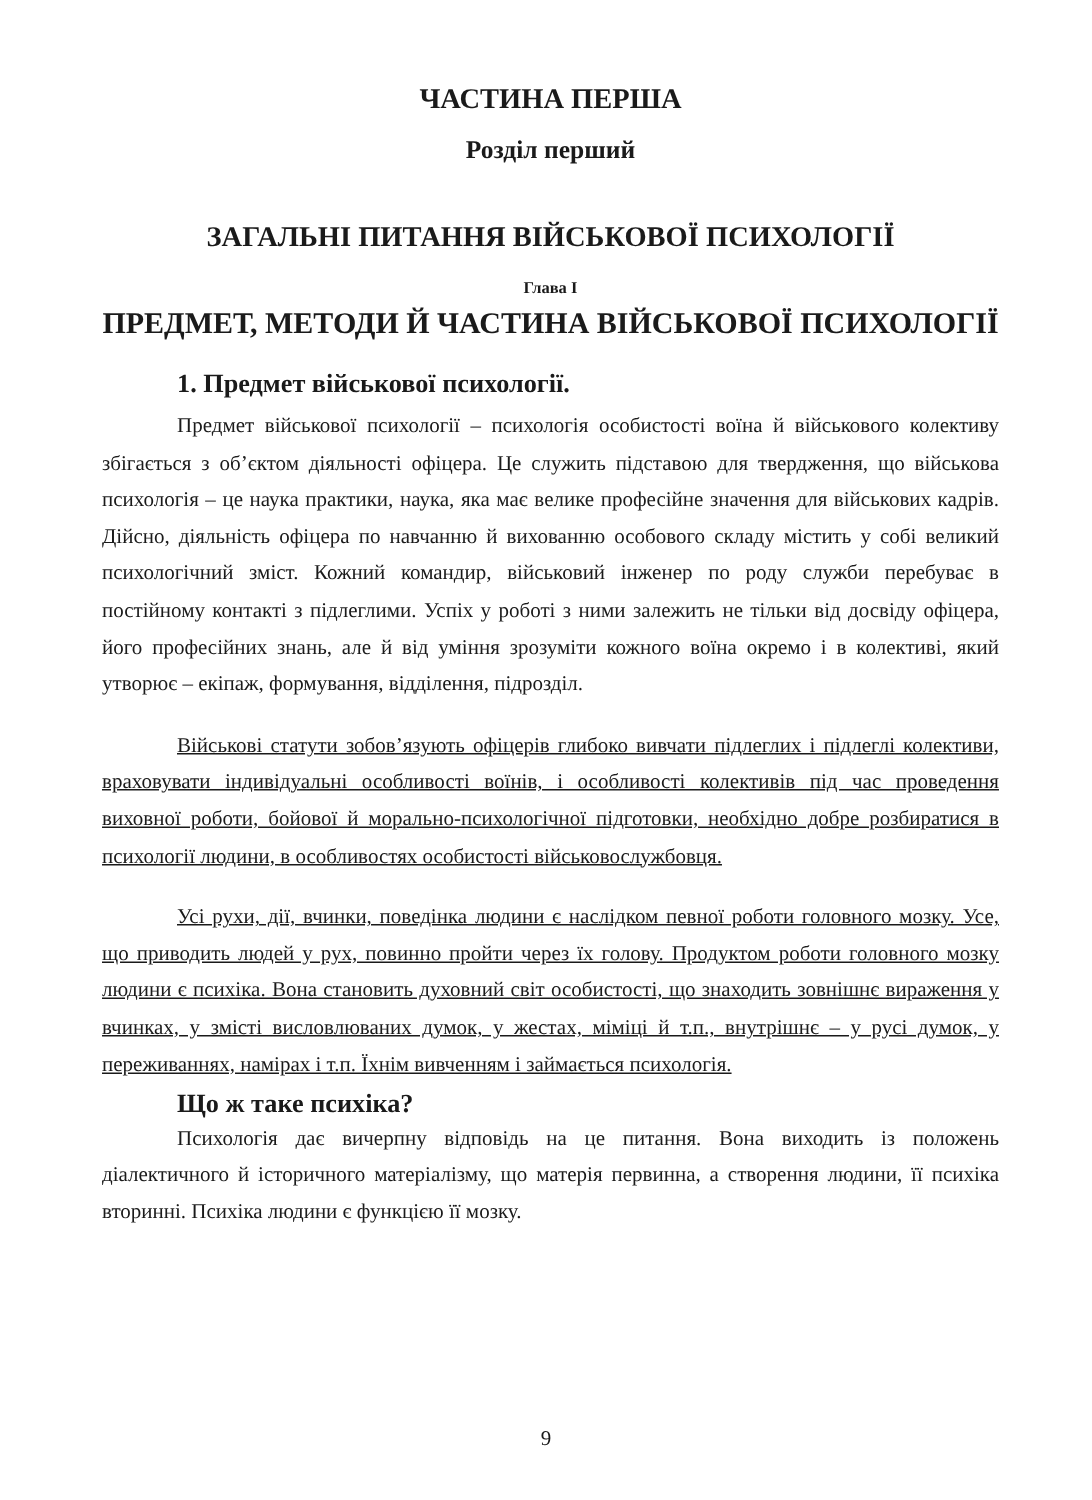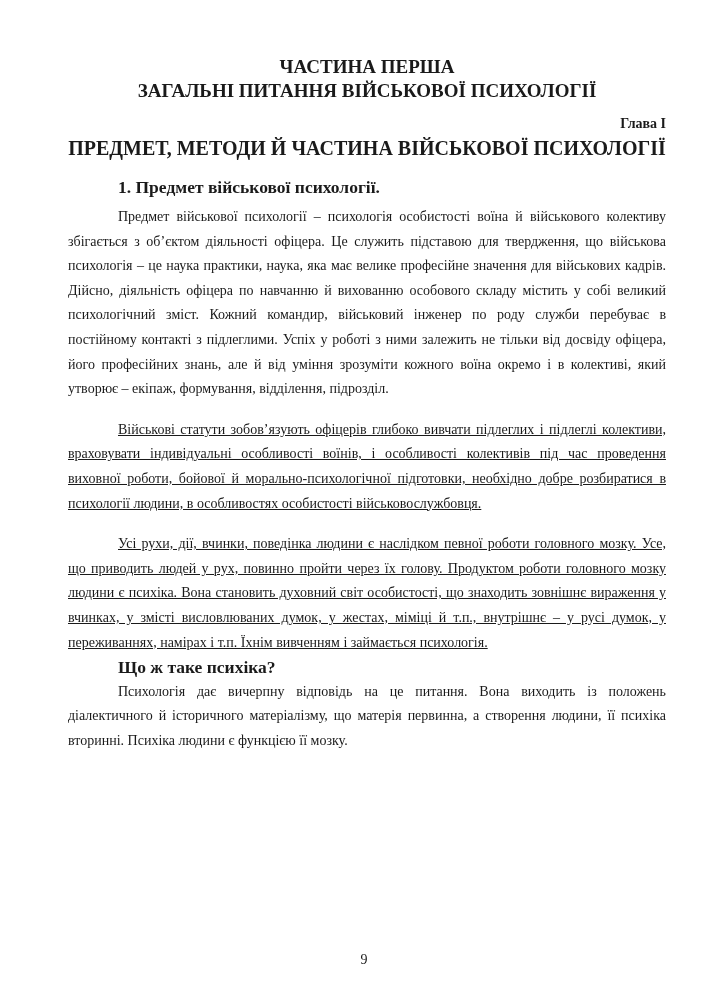--- a/index.html
+++ b/index.html
@@ -2,34 +2,35 @@
 <html><head>
   <meta charset="utf-8">
   <style>
     html, body { margin: 0; padding: 0; background: #ffffff; }
     body { width: 728px; height: 1000px; position: relative; overflow: hidden;
       font-family: "Liberation Serif", "DejaVu Serif", serif; color: #1a1a1a; }
     .page { position: absolute; left: 68px; top: 55px; width: 598px; }
     .h-center { text-align: center; font-weight: bold; margin: 0; }
     .h1 { font-size: 19px; line-height: 24px; }
     .h2 { font-size: 17px; line-height: 22px; margin-top: 10px; }
-    .h2b { font-size: 19px; line-height: 24px; }
-    .h3 { font-size: 14px; line-height: 22px; margin-top: 10px; text-align: right; }
+    .h2b { font-size: 19px; line-height: 24px; margin-top: 36px; }
+    .h3 { font-size: 11px; line-height: 22px; margin-top: 10px; }
     .h3b { font-size: 20px; line-height: 26px; }
     .sec { font-size: 17.5px; font-weight: bold; margin: 14px 0 0 0; padding-left: 50px; line-height: 24px; }
     .p { font-size: 14px; line-height: 24.6px; text-align: justify; text-indent: 50px; margin: 6px 0 0 0; }
     .p + .p { margin-top: 16px; text-decoration: underline; }
     .q { font-size: 17.5px; line-height: 24.6px; font-weight: bold; margin: 0; padding-left: 50px; }
     .pagenum { position: absolute; left: 0; width: 728px; top: 952px; text-align: center; font-size: 14px; }
   </style>
 </head>
 <body>
 
 <div class="page">
   <p class="h-center h1">ЧАСТИНА ПЕРША</p>
+  <p class="h-center h2">Розділ перший</p>
   <p class="h-center h2b">ЗАГАЛЬНІ ПИТАННЯ ВІЙСЬКОВОЇ ПСИХОЛОГІЇ</p>
   <p class="h-center h3">Глава I</p>
   <p class="h-center h3b">ПРЕДМЕТ, МЕТОДИ Й ЧАСТИНА ВІЙСЬКОВОЇ ПСИХОЛОГІЇ</p>
   <p class="sec">1. Предмет військової психології.</p>
   <p class="p">Предмет військової психології – психологія особистості воїна й військового колективу збігається з об’єктом діяльності офіцера. Це служить підставою для твердження, що військова психологія – це наука практики, наука, яка має велике професійне значення для військових кадрів. Дійсно, діяльність офіцера по навчанню й вихованню особового складу містить у собі великий психологічний зміст. Кожний командир, військовий інженер по роду служби перебуває в постійному контакті з підлеглими. Успіх у роботі з ними залежить не тільки від досвіду офіцера, його професійних знань, але й від уміння зрозуміти кожного воїна окремо і в колективі, який утворює – екіпаж, формування, відділення, підрозділ.</p>
   <p class="p">Військові статути зобов’язують офіцерів глибоко вивчати підлеглих і підлеглі колективи, враховувати індивідуальні особливості воїнів, і особливості колективів під час проведення виховної роботи, бойової й морально-психологічної підготовки, необхідно добре розбиратися в психології людини, в особливостях особистості військовослужбовця.</p>
   <p class="p">Усі рухи, дії, вчинки, поведінка людини є наслідком певної роботи головного мозку. Усе, що приводить людей у рух, повинно пройти через їх голову. Продуктом роботи головного мозку людини є психіка. Вона становить духовний світ особистості, що знаходить зовнішнє вираження у вчинках, у змісті висловлюваних думок, у жестах, міміці й т.п., внутрішнє – у русі думок, у переживаннях, намірах і т.п. Їхнім вивченням і займається психологія.</p>
   <p class="q">Що ж таке психіка?</p>
   <p class="p" style="margin-top:0">Психологія дає вичерпну відповідь на це питання. Вона виходить із положень діалектичного й історичного матеріалізму, що матерія первинна, а створення людини, її психіка вторинні. Психіка людини є функцією її мозку.</p>
 </div>

